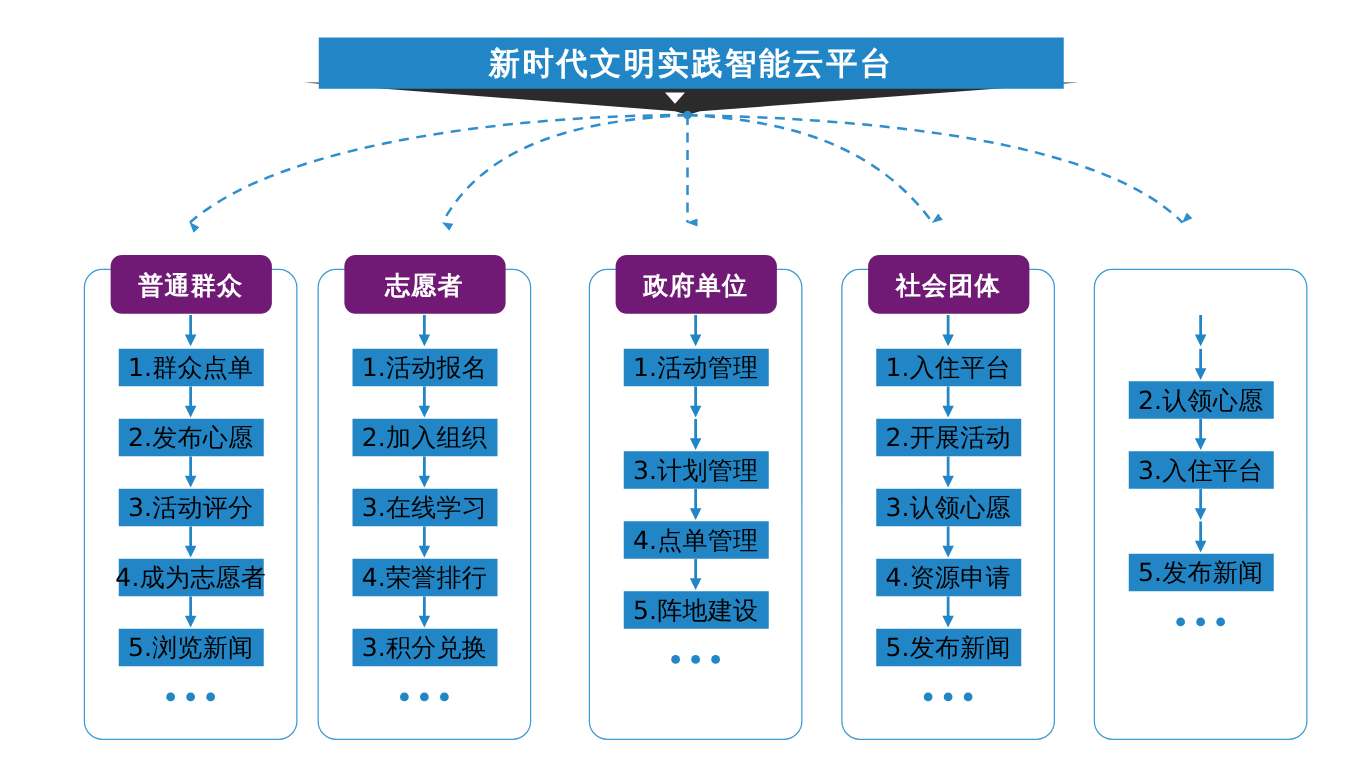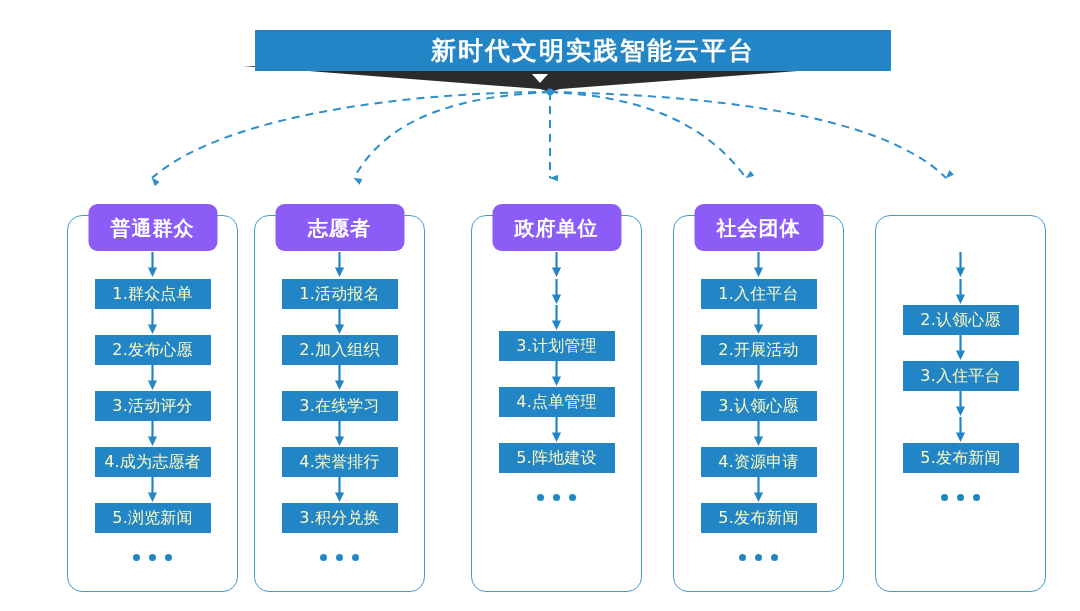--- a/index.html
+++ b/index.html
@@ -39,21 +39,20 @@
     position: absolute;
     left: 255px;
     top: 30px;
     width: 596px;
     height: 41px;
     background: #2286c6;
     display: flex;
     align-items: center;
     justify-content: center;
     z-index: 3;
-    padding-left: 40px;
   }
   #banner-title {
     color: #ffffff;
     font-size: 25px;
     font-weight: bold;
     letter-spacing: 2px;
     line-height: 1;
     white-space: nowrap;
   }
   #chevron-icon {
@@ -106,21 +105,21 @@
     border-radius: 15px;
     background: #ffffff;
   }
   .col-header {
     position: absolute;
     left: 50%;
     top: 0;
     transform: translateX(-50%);
     width: 129px;
     height: 47px;
-    background: #8b5cf6;
+    background: #701a75;
     border-radius: 9px;
     display: flex;
     align-items: center;
     justify-content: center;
     z-index: 3;
   }
   .col-header-label {
     color: #ffffff;
     font-size: 20px;
     font-weight: bold;
@@ -148,22 +147,22 @@
   .item-box {
     width: 116px;
     height: 30px;
     background: #2286c6;
     display: flex;
     align-items: center;
     justify-content: center;
     flex: none;
   }
   .item-label {
-    color: #fef9c3;
-    font-size: 16px;
+    color: #000000;
+    font-size: 20px;
     line-height: 1;
     white-space: nowrap;
     letter-spacing: 0.2px;
   }
   .ellipsis {
     margin-top: 21px;
     display: flex;
     gap: 9px;
     align-items: center;
     justify-content: center;
@@ -307,20 +306,23 @@
       <div class="column" style="left: 471px; border-radius: 14px;">
         <div class="card-frame"></div>
         <div class="col-header">
           <span class="col-header-label">政府单位</span>
         </div>
         <div class="col-body">
           <svg class="v-arrow first" viewBox="0 0 11 26" xmlns="http://www.w3.org/2000/svg">
             <line x1="5.5" y1="0" x2="5.5" y2="17" stroke="#2286c6" stroke-width="2.2"></line>
             <path d="M0.9,15.5 L10.1,15.5 L5.5,25 Z" fill="#2286c6"></path>
           </svg>
+          <div class="item-box">
+            <span class="item-label">1.活动管理</span>
+          </div>
           <svg class="v-arrow " viewBox="0 0 11 26" xmlns="http://www.w3.org/2000/svg">
             <line x1="5.5" y1="0" x2="5.5" y2="17" stroke="#2286c6" stroke-width="2.2"></line>
             <path d="M0.9,15.5 L10.1,15.5 L5.5,25 Z" fill="#2286c6"></path>
           </svg>
           <svg class="v-arrow " viewBox="0 0 11 26" xmlns="http://www.w3.org/2000/svg">
             <line x1="5.5" y1="0" x2="5.5" y2="17" stroke="#2286c6" stroke-width="2.2"></line>
             <path d="M0.9,15.5 L10.1,15.5 L5.5,25 Z" fill="#2286c6"></path>
           </svg>
           <div class="item-box">
             <span class="item-label">3.计划管理</span>

